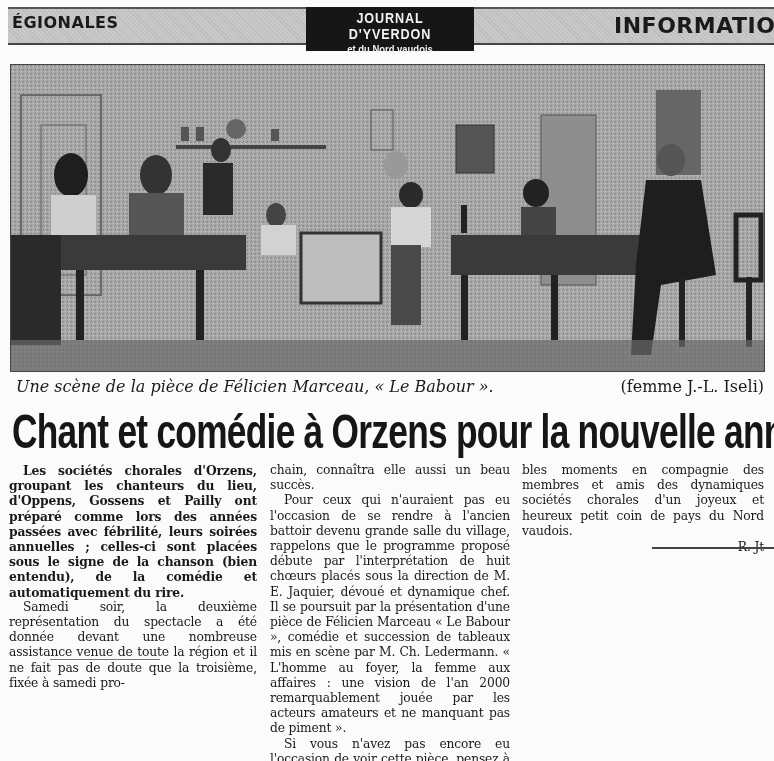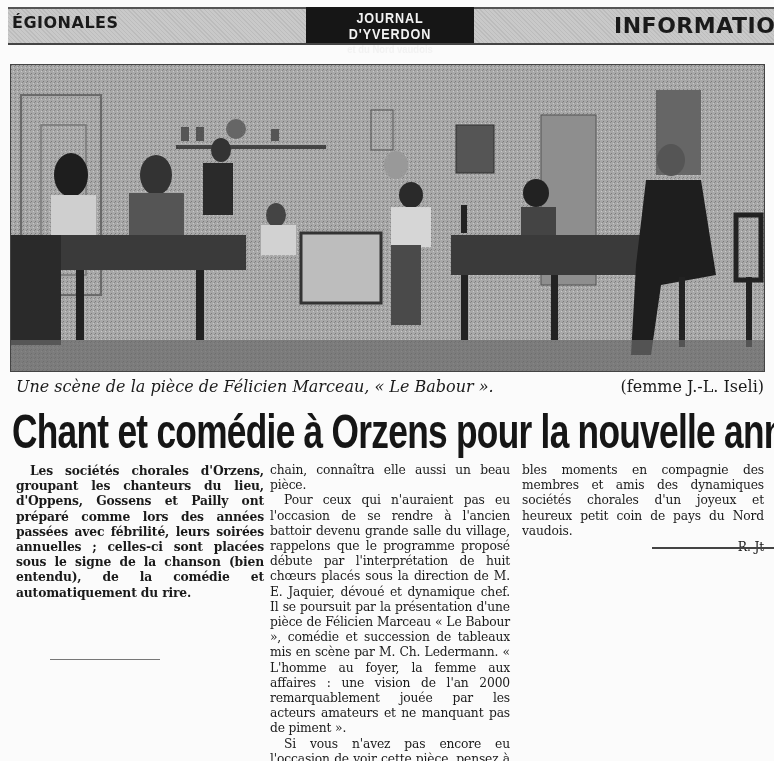--- a/index.html
+++ b/index.html
@@ -19,21 +19,21 @@
     position:absolute; left:4px; top:4px;
     font-family:"DejaVu Sans", sans-serif; font-weight:bold; font-size:16px;
     letter-spacing:0.5px; color:#1a1a1a;
   }
   .mh-right {
     position:absolute; right:0px; top:4px;
     font-family:"DejaVu Sans", sans-serif; font-weight:bold; font-size:22px;
     letter-spacing:0.5px; color:#1a1a1a; white-space:nowrap; overflow:hidden; width:160px;
   }
   .mh-center {
-    position:absolute; left:298px; top:-2px; width:168px; height:36px;
+    position:absolute; left:298px; top:-2px; width:168px; height:44px;
     background:#161616; color:#f2f2f2; text-align:center;
     font-family:"Liberation Sans", sans-serif;
   }
   .mh-center .t1 { font-size:14px; font-weight:bold; letter-spacing:1px; transform:scaleX(0.9); margin-top:3px; }
   .mh-center .t2 { font-size:10.5px; font-weight:bold; margin-top:1px; transform:scaleX(0.9); }
   .photo {
     position:absolute; left:10px; top:64px; width:753px; height:306px;
     background:#9a9a9a; border:1px solid #444; overflow:hidden;
   }
   .photo svg { display:block; }
@@ -48,21 +48,21 @@
     font-family:"Liberation Sans", sans-serif; font-weight:bold;
     font-size:49px; line-height:52px; letter-spacing:-1px;
     transform:scaleX(0.72); transform-origin:left top; white-space:nowrap;
     color:#161616;
   }
   .col {
     position:absolute; top:463px; font-size:12.3px; line-height:15.2px;
     text-align:justify; letter-spacing:-0.15px;
   }
   .col p { margin:0; text-indent:14px; }
-  .col1 { left:16px; width:248px; }
+  .col1 { left:9px; width:248px; }
   .col2 { left:270px; width:240px; }
   .col3 { left:522px; width:242px; }
   .bold { font-weight:bold; }
   .sig { text-align:right; margin-top:1px; }
   .rule { position:absolute; height:2px; background:#444; }
 </style>
 </head>
 <body>
 
 <div class="masthead">
@@ -140,25 +140,26 @@
 
 <div class="caption">
   <span class="left">Une scène de la pièce de Félicien Marceau, « Le Babour ».</span>
   <span class="right">(femme J.-L. Iseli)</span>
 </div>
 
 <div class="headline">Chant et comédie à Orzens pour la nouvelle année</div>
 
 <div class="col col1">
   <p class="bold">Les sociétés chorales d'Orzens, groupant les chanteurs du lieu, d'Oppens, Gossens et Pailly ont préparé comme lors des années passées avec fébrilité, leurs soirées annuelles ; celles-ci sont placées sous le signe de la chanson (bien entendu), de la comédie et automatiquement du rire.</p>
+  <p>Samedi soir, la deuxième représentation du spectacle a été donnée devant une nombreuse assistance venue de toute la région et il ne fait pas de doute que la troisième, fixée à samedi pro-</p>
 </div>
 <div class="rule" style="left:50px; top:659px; width:110px; height:1px; background:#777;"></div>
 
 <div class="col col2">
-  <p style="text-indent:0">chain, connaîtra elle aussi un beau pièce.</p>
+  <p style="text-indent:0">chain, connaîtra elle aussi un beau succès.</p>
   <p>Pour ceux qui n'auraient pas eu l'occasion de se rendre à l'ancien battoir devenu grande salle du village, rappelons que le programme proposé débute par l'interprétation de huit chœurs placés sous la direction de M. E. Jaquier, dévoué et dynamique chef. Il se poursuit par la présentation d'une pièce de Félicien Marceau « Le Babour », comédie et succession de tableaux mis en scène par M. Ch. Ledermann. « L'homme au foyer, la femme aux affaires : une vision de l'an 2000 remarquablement jouée par les acteurs amateurs et ne manquant pas de piment ».</p>
   <p>Si vous n'avez pas encore eu l'occasion de voir cette pièce, pensez à réserver votre prochain samedi et prenez rendez-vous à Orzens, vous ne le regretterez pas et vous passerez d'agréa-</p>
 </div>
 
 <div class="col col3">
   <p style="text-indent:0">bles moments en compagnie des membres et amis des dynamiques sociétés chorales d'un joyeux et heureux petit coin de pays du Nord vaudois.</p>
   <div class="sig">R. Jt</div>
 </div>
 <div class="rule" style="left:652px; top:547px; width:122px; height:2px;"></div>
 

